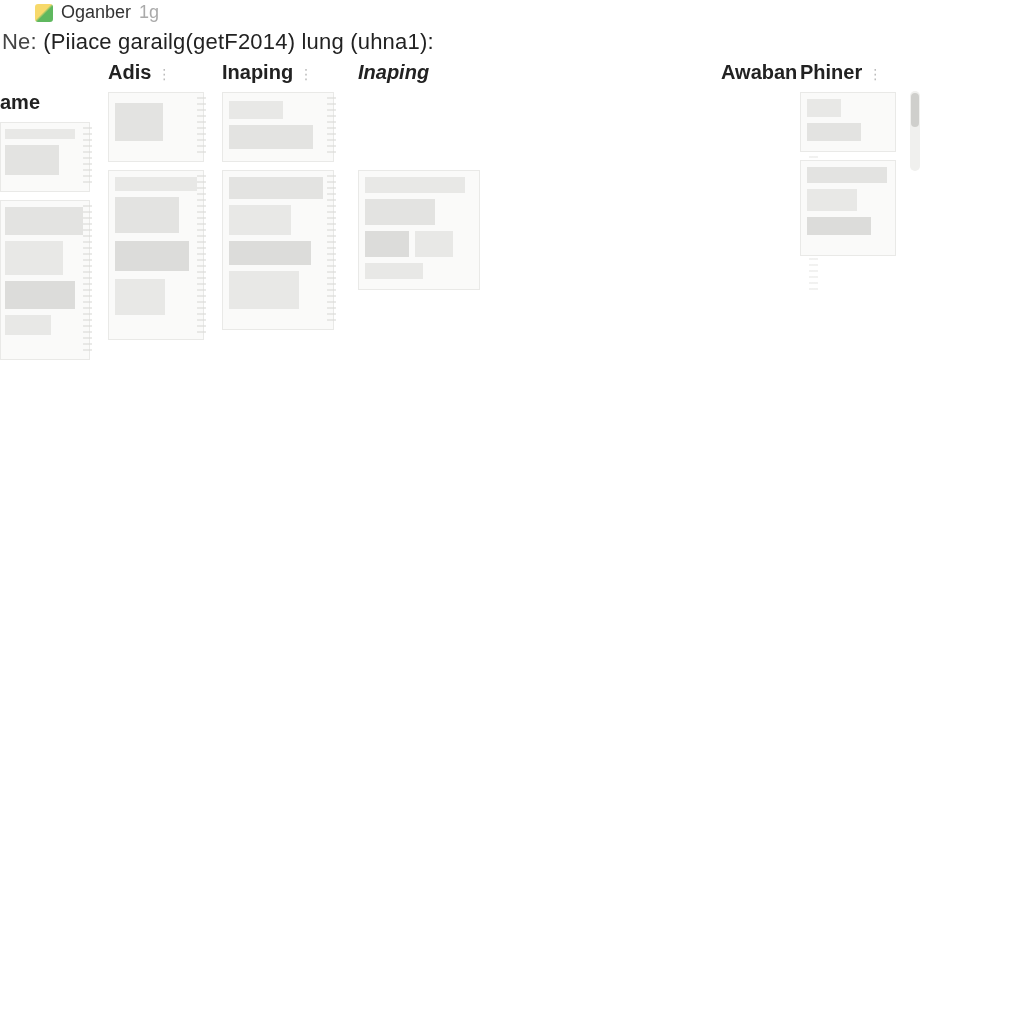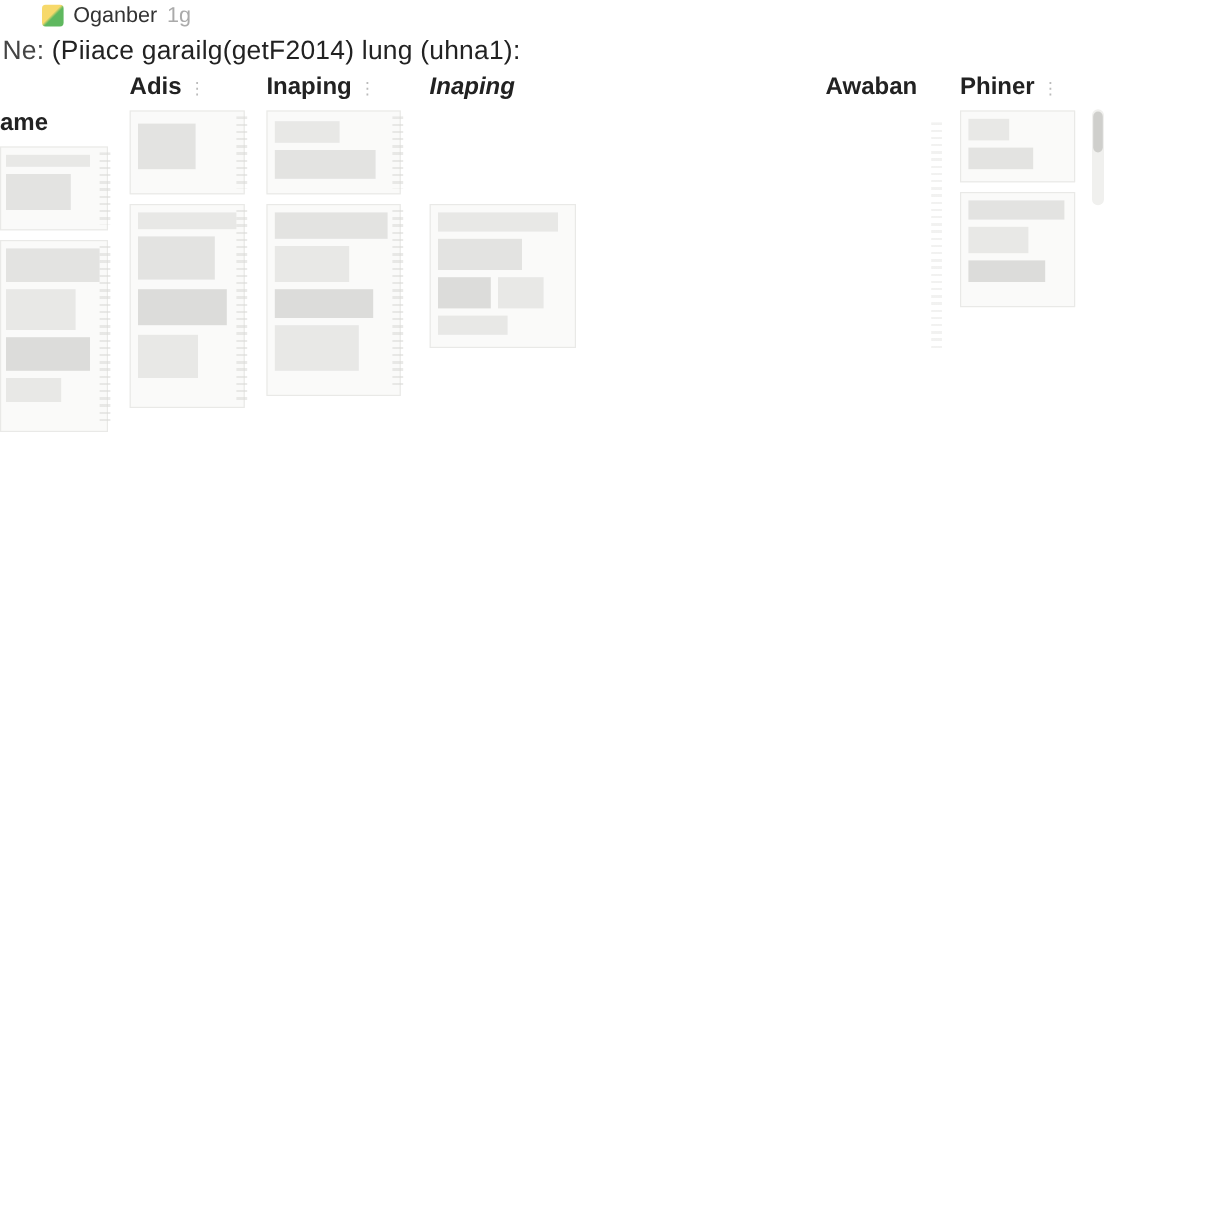--- a/index.html
+++ b/index.html
@@ -204,21 +204,21 @@
     <div class="thumb" style="width:122px;height:120px;">
       <span class="blur l" style="left:6px;top:6px;width:100px;height:16px;"></span>
       <span class="blur" style="left:6px;top:28px;width:70px;height:26px;"></span>
       <span class="blur d" style="left:6px;top:60px;width:44px;height:26px;"></span>
       <span class="blur l" style="left:56px;top:60px;width:38px;height:26px;"></span>
       <span class="blur l" style="left:6px;top:92px;width:58px;height:16px;"></span>
     </div>
   </div>
 
 
-  <div class="col" style="left:688px;width:100px;">
+  <div class="col" style="left:721px;width:100px;">
     <div class="col-header">
       <span>Awaban</span>
     </div>
     <div style="height:210px;position:relative;">
       <span class="sidetxt" style="right:auto;left:88px;top:10px;height:190px;opacity:.35;"></span>
     </div>
   </div>
 
   <div class="col" style="left:800px;width:110px;">
     <div class="col-header">

